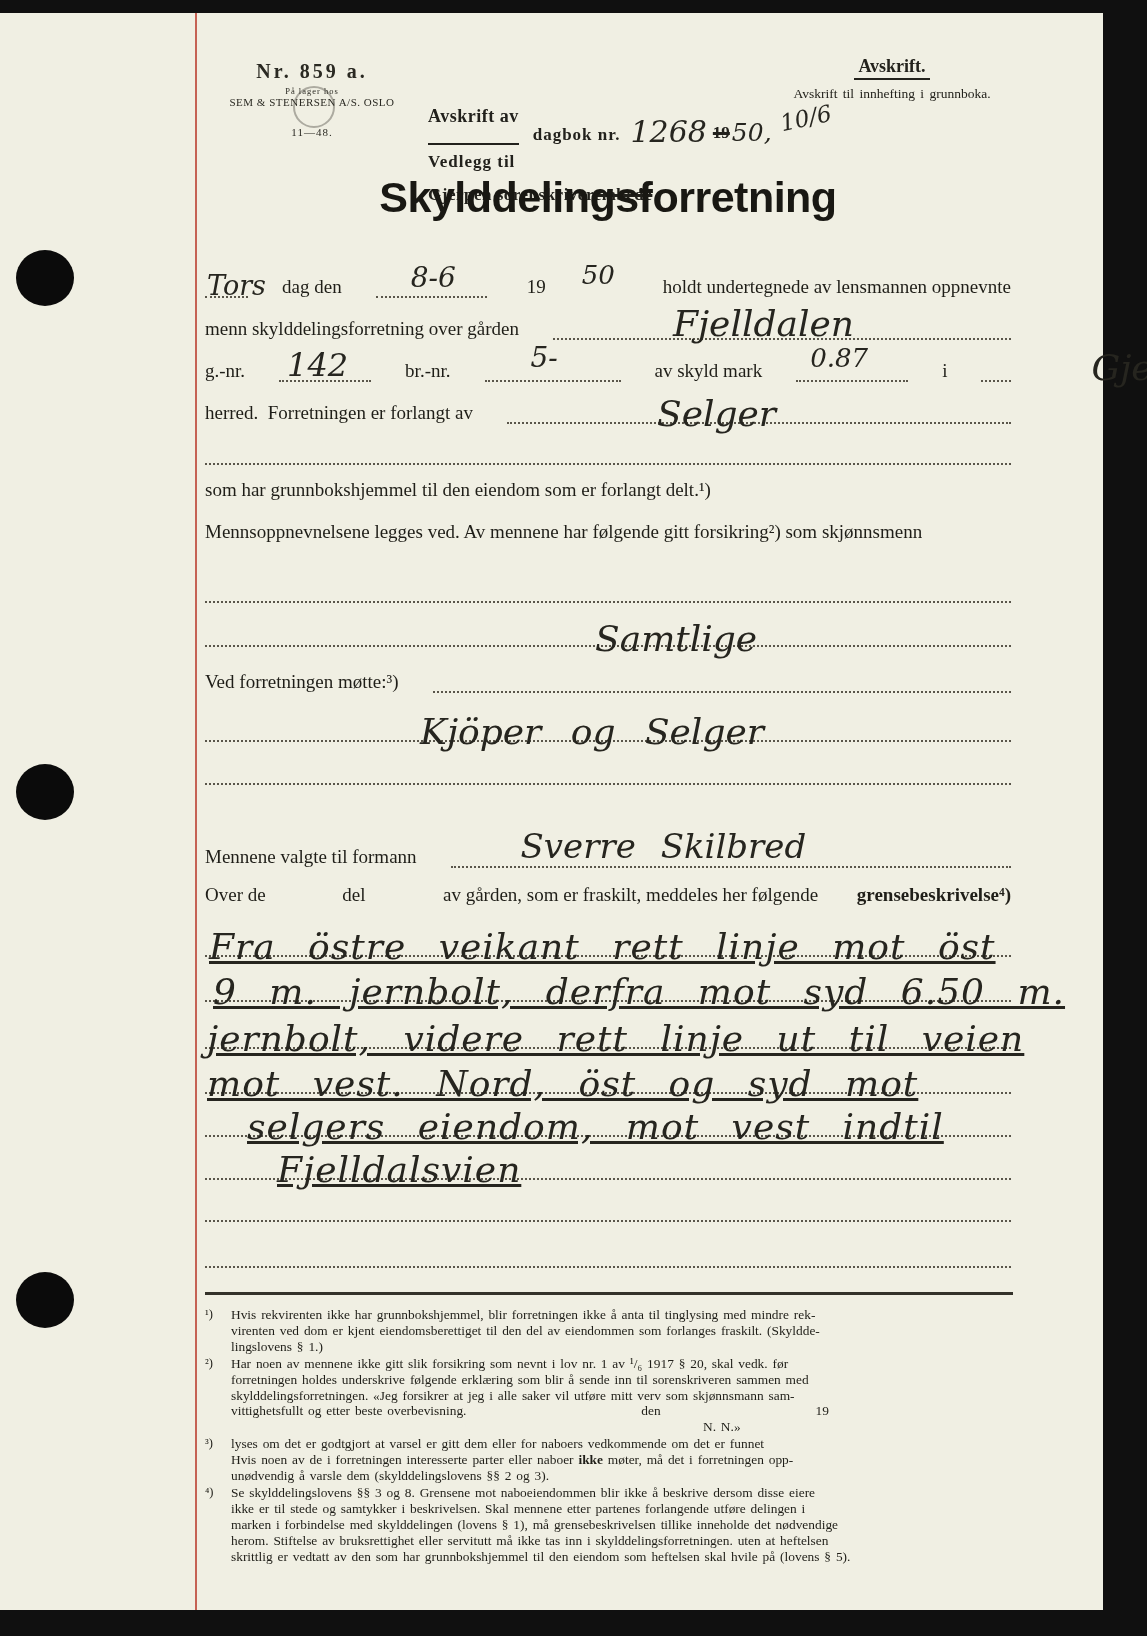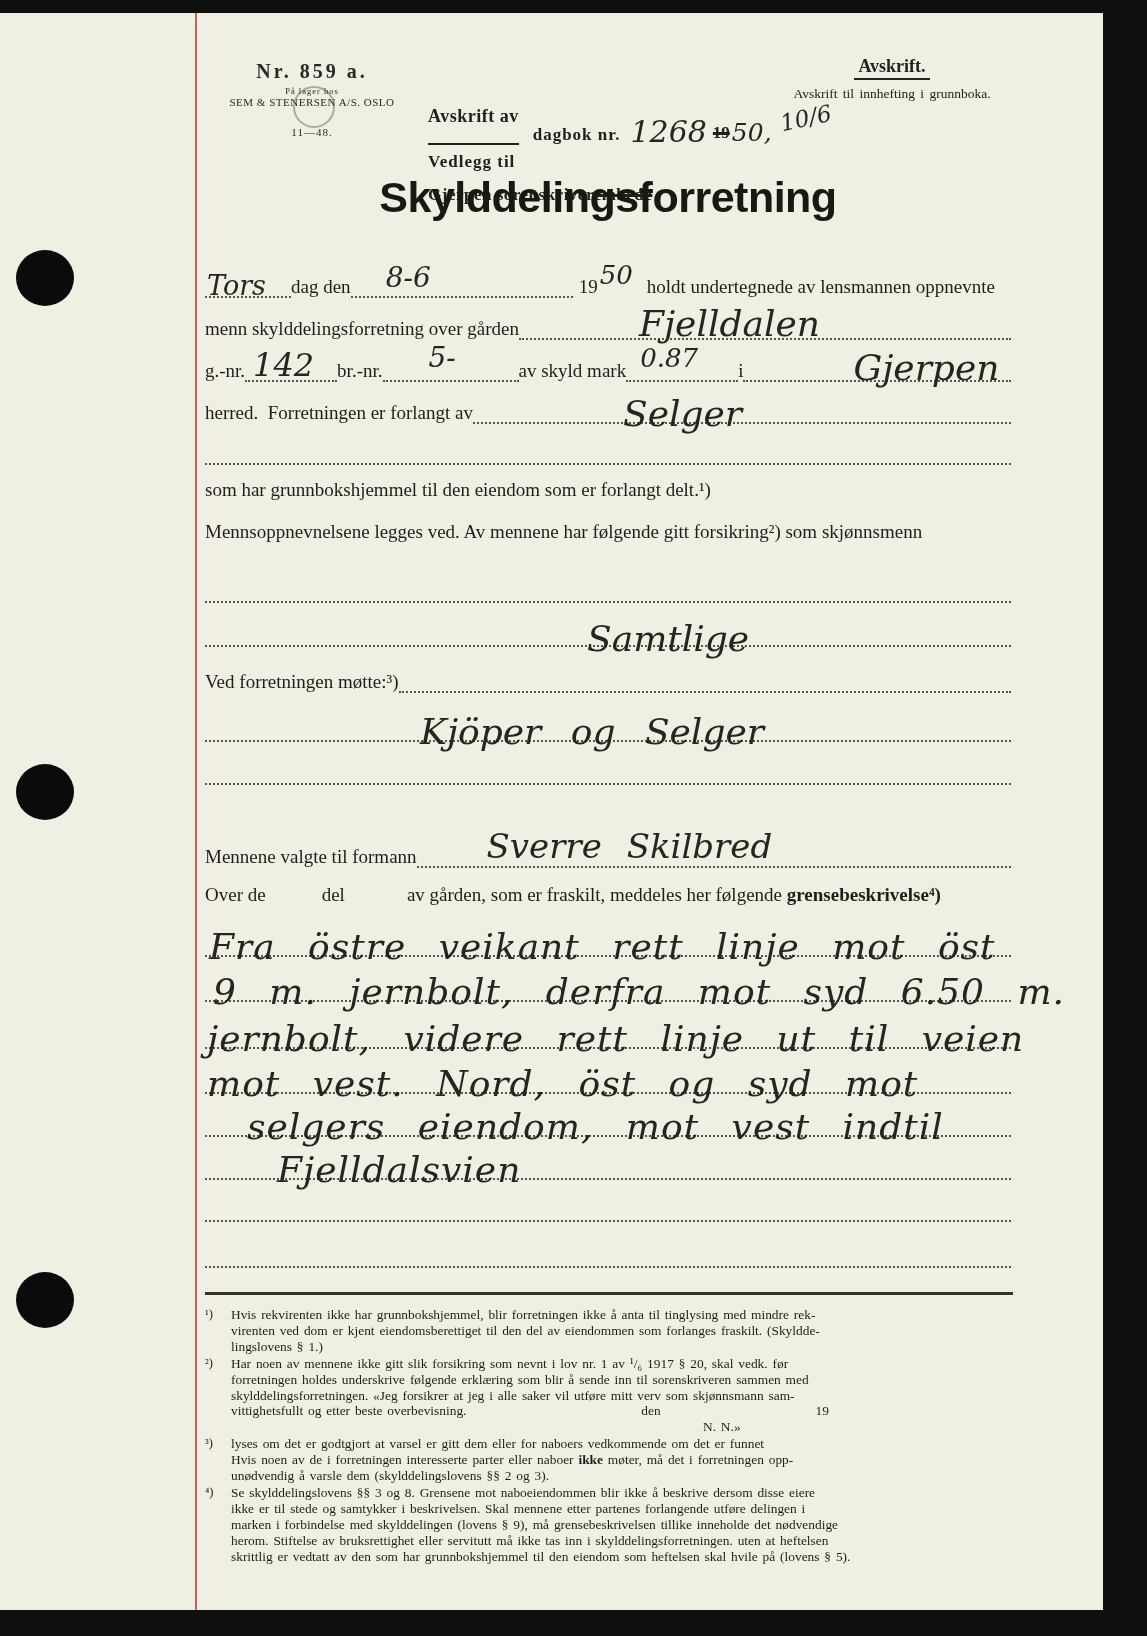--- a/index.html
+++ b/index.html
@@ -45,29 +45,29 @@
   .copynote .s{font-size:13.5px;margin-top:6px;word-spacing:2px;}
 
   .title{
     position:absolute;left:205px;top:173px;width:806px;text-align:center;
     font-family:"Liberation Sans",sans-serif;font-weight:bold;font-size:43px;
     letter-spacing:-.5px;color:#191813;
   }
 
   
   .row{position:absolute;left:205px;width:806px;display:flex;align-items:flex-end;
-       font-size:19px;color:#1f1e18;height:30px;}
+       font-size:19px;color:#1f1e18;height:30px;gap:34px;}
   .row .p{white-space:pre;}
   .dot{border-bottom:2px dotted #59554a;position:relative;height:100%;}
   .grow{flex:1 1 auto;}
   .hwa{position:absolute;}
   .fulldot{position:absolute;left:205px;width:806px;border-bottom:2px dotted #59554a;}
 
   .drow{position:absolute;left:205px;width:806px;height:46px;border-bottom:2px dotted #59554a;}
-  .drow .hw-desc{position:absolute;bottom:-12px;font-size:36px;word-spacing:20px;letter-spacing:1px;}
+  .drow .hw-desc{position:absolute;bottom:-12px;font-size:36px;word-spacing:20px;letter-spacing:1px;text-decoration:underline;}
 
   
   .divider{position:absolute;left:205px;top:1292px;width:808px;height:3px;background:#34322a;}
   .footnotes{position:absolute;left:231px;top:1307px;width:786px;color:#1f1e18;
              font-size:13.4px;line-height:15.9px;word-spacing:1.5px;}
   .fn{position:relative;margin-bottom:1px;}
   .fnm{position:absolute;left:-26px;top:0;font-size:12.5px;}
   .fn .b{font-weight:bold;}
   .fn2tail .den{margin-left:170px;}
   .fn2tail .yr{margin-left:150px;}
@@ -164,21 +164,21 @@
   <span class="p">som har grunnbokshjemmel til den eiendom som er forlangt delt.¹)</span>
 </div>
 
 <div class="row" style="top:515px;height:28px;">
   <span class="p">Mennsoppnevnelsene legges ved. Av mennene har følgende gitt forsikring²) som skjønnsmenn</span>
 </div>
 
 <div class="fulldot" style="top:601px;"></div>
 
 <div class="fulldot" style="top:645px;">
-  <span class="hand hwa" style="left:382px;bottom:-14px;font-size:36px;text-align:right;">Samtlige</span>
+  <span class="hand hwa" style="left:390px;bottom:-14px;font-size:36px;text-align:right;">Samtlige</span>
 </div>
 
 <div class="row" style="top:663px;">
   <span class="p">Ved forretningen møtte:³)</span>
   <span class="dot grow"></span>
 </div>
 
 <div class="fulldot" style="top:710px;height:30px;">
   <span class="hand hwa" style="left:215px;bottom:-12px;font-size:36px;word-spacing:18px;">Kjöper og Selger</span>
 </div>
@@ -251,18 +251,18 @@
     <div>
       <span>Hvis noen av de i forretningen interesserte parter eller naboer </span><span class="b">ikke</span><span> møter, må det i forretningen opp-</span>
     </div>
     <div>unødvendig å varsle dem (skylddelingslovens §§ 2 og 3).</div>
   </div>
 
   <div class="fn">
     <span class="fnm">⁴)</span>
     <div>Se skylddelingslovens §§ 3 og 8.  Grensene mot naboeiendommen blir ikke å beskrive dersom disse eiere</div>
     <div>ikke er til stede og samtykker i beskrivelsen. Skal mennene etter partenes forlangende utføre delingen i</div>
-    <div>marken i forbindelse med skylddelingen (lovens § 9), må grensebeskrivelsen tillike inneholde det nødvendige</div>
+    <div>marken i forbindelse med skylddelingen (lovens § 1), må grensebeskrivelsen tillike inneholde det nødvendige</div>
     <div>herom. Stiftelse av bruksrettighet eller servitutt må ikke tas inn i skylddelingsforretningen. uten at heftelsen</div>
     <div>skrittlig er vedtatt av den som har grunnbokshjemmel til den eiendom som heftelsen skal hvile på (lovens § 5).</div>
   </div>
 
 </div>
 
 </body></html>

